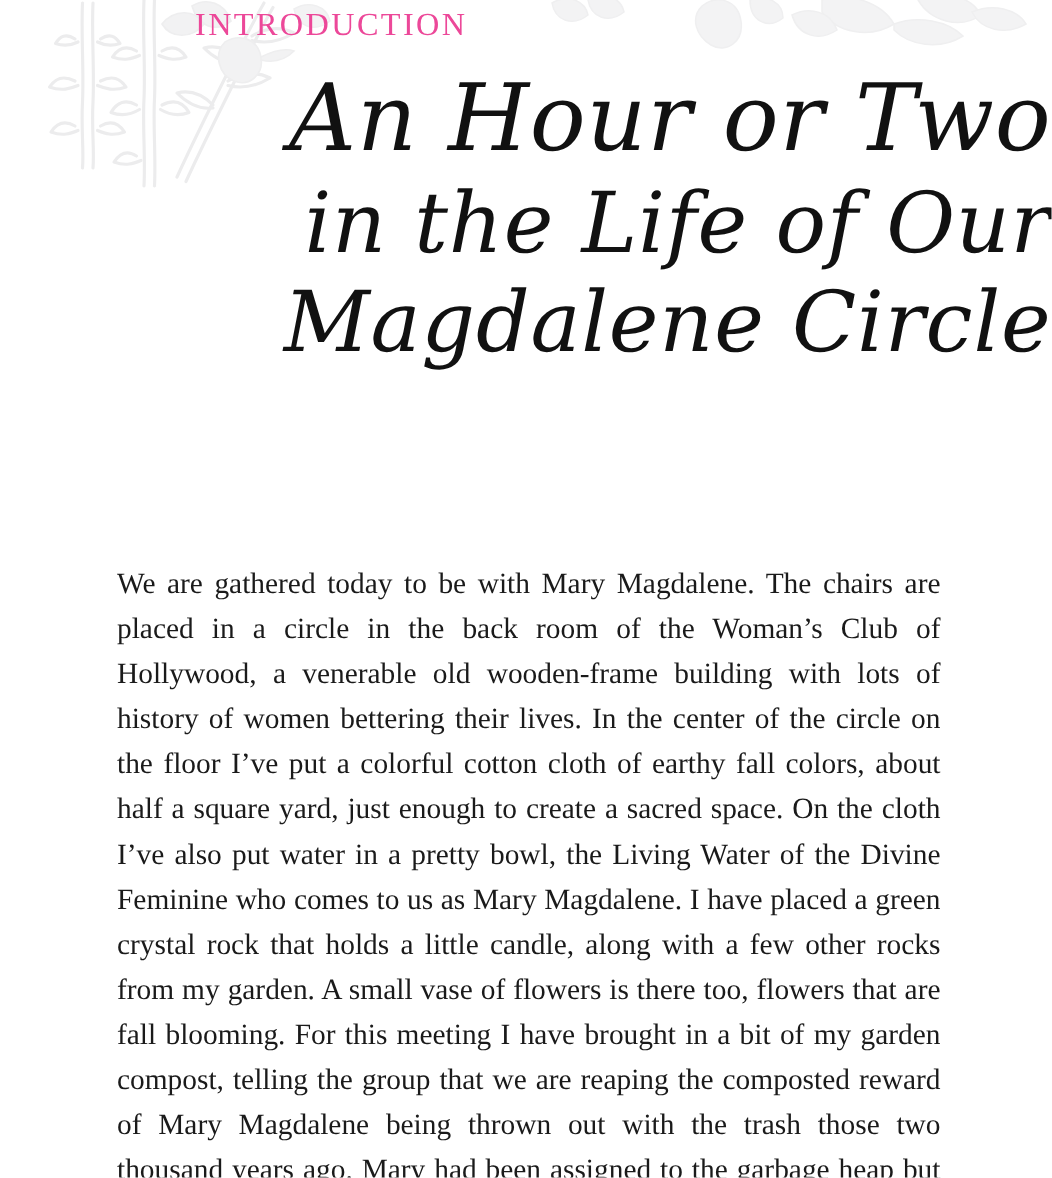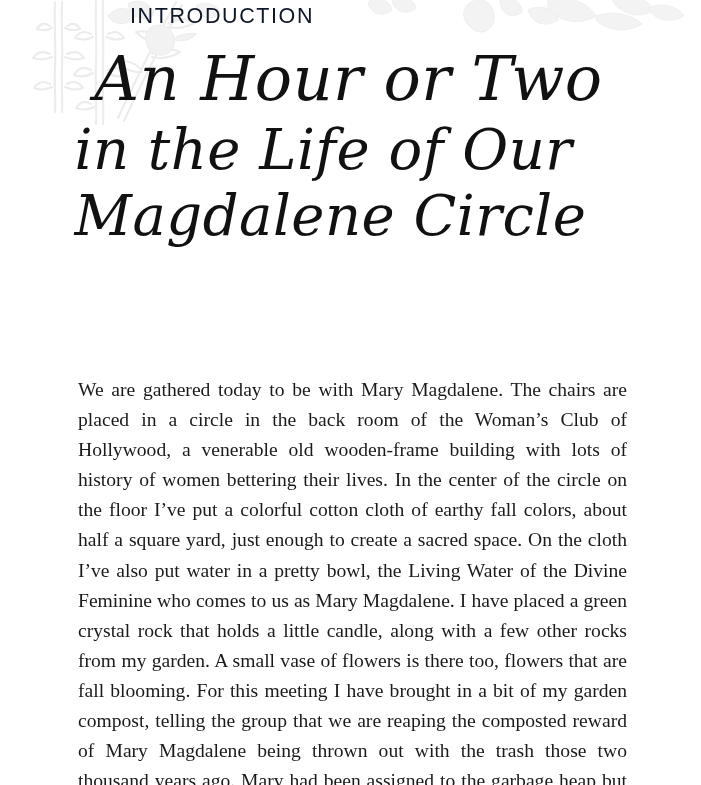--- a/index.html
+++ b/index.html
@@ -35,37 +35,37 @@
   }
   .watermark-layer svg {
     display: block;
   }
 
   
   #introduction-label {
     position: absolute;
     left: 130px;
     top: 4px;
-    font-family: Liberation Sans, sans-serif;
+    font-family: Liberation Serif, serif;
     font-weight: 300;
     font-size: 21.5px;
     letter-spacing: 1.6px;
-    color: #0f172a;
+    color: #ec4899;
     white-space: nowrap;
     z-index: 3;
   }
 
   
   #chapter-title {
     position: absolute;
     left: 0;
     top: 48px;
     width: 701px;
     z-index: 3;
-    text-align: center;
+    text-align: right;
   }
   .title-line {
     font-family: "DejaVu Serif", "Liberation Serif", serif;
     font-style: italic;
     font-weight: 400;
     color: #111111;
     white-space: nowrap;
     line-height: 1;
     letter-spacing: 0.5px;
   }

